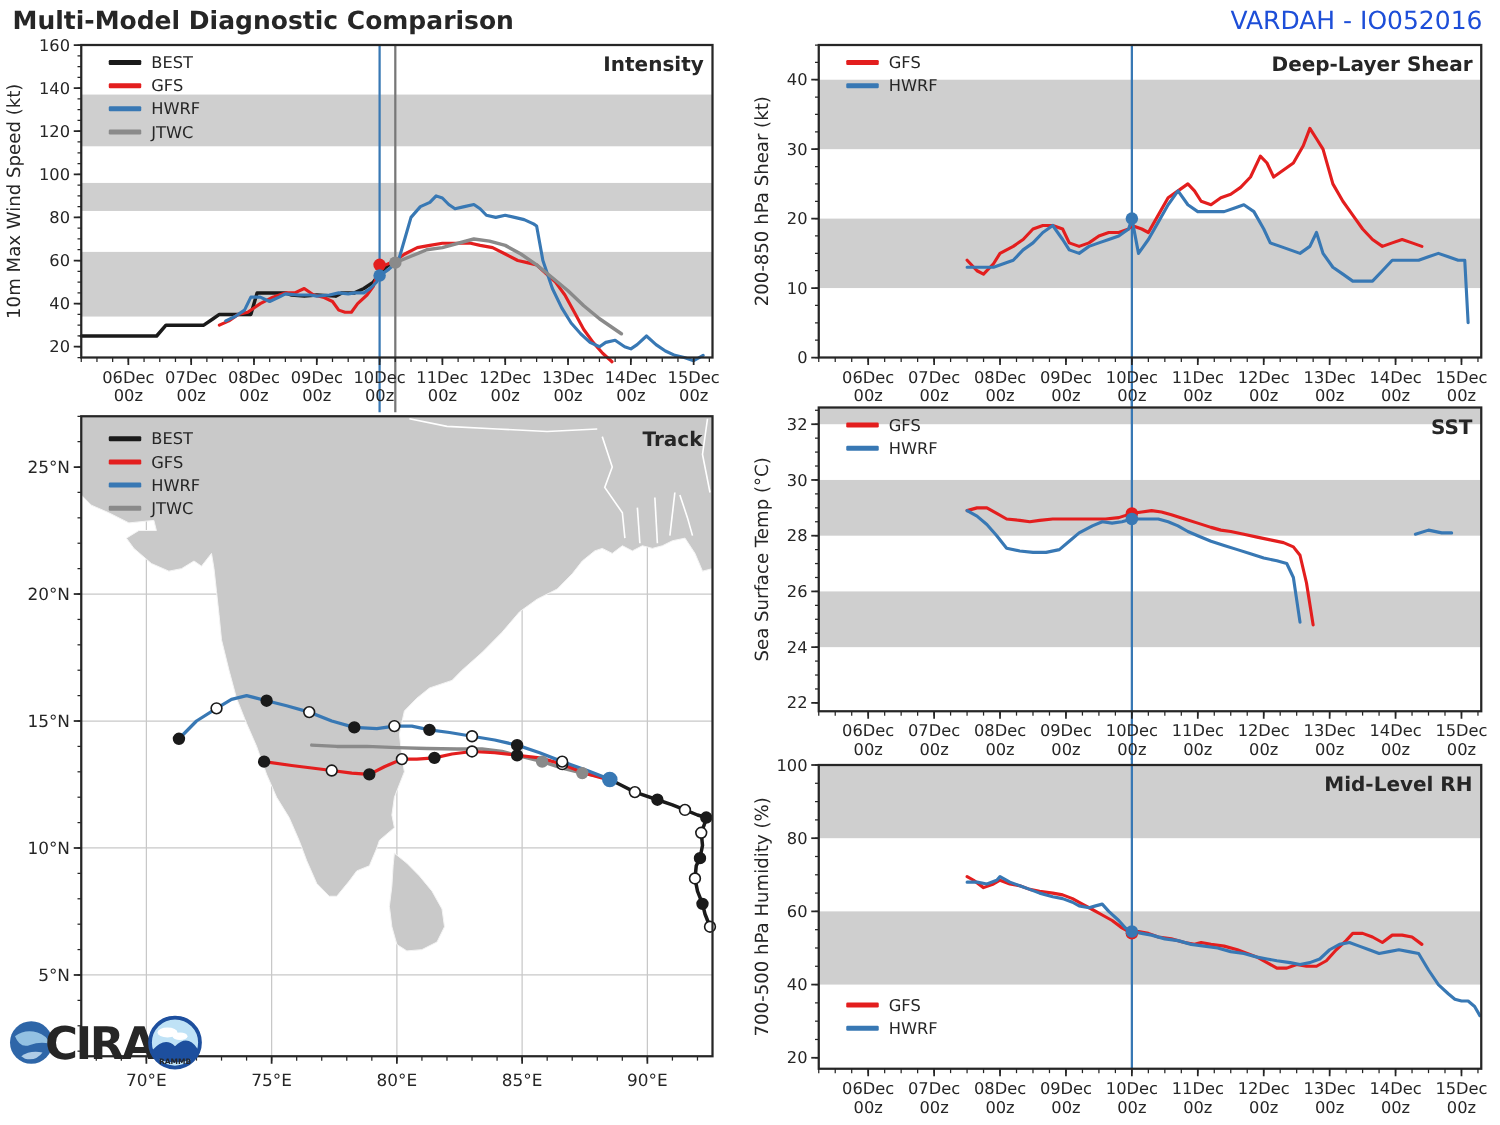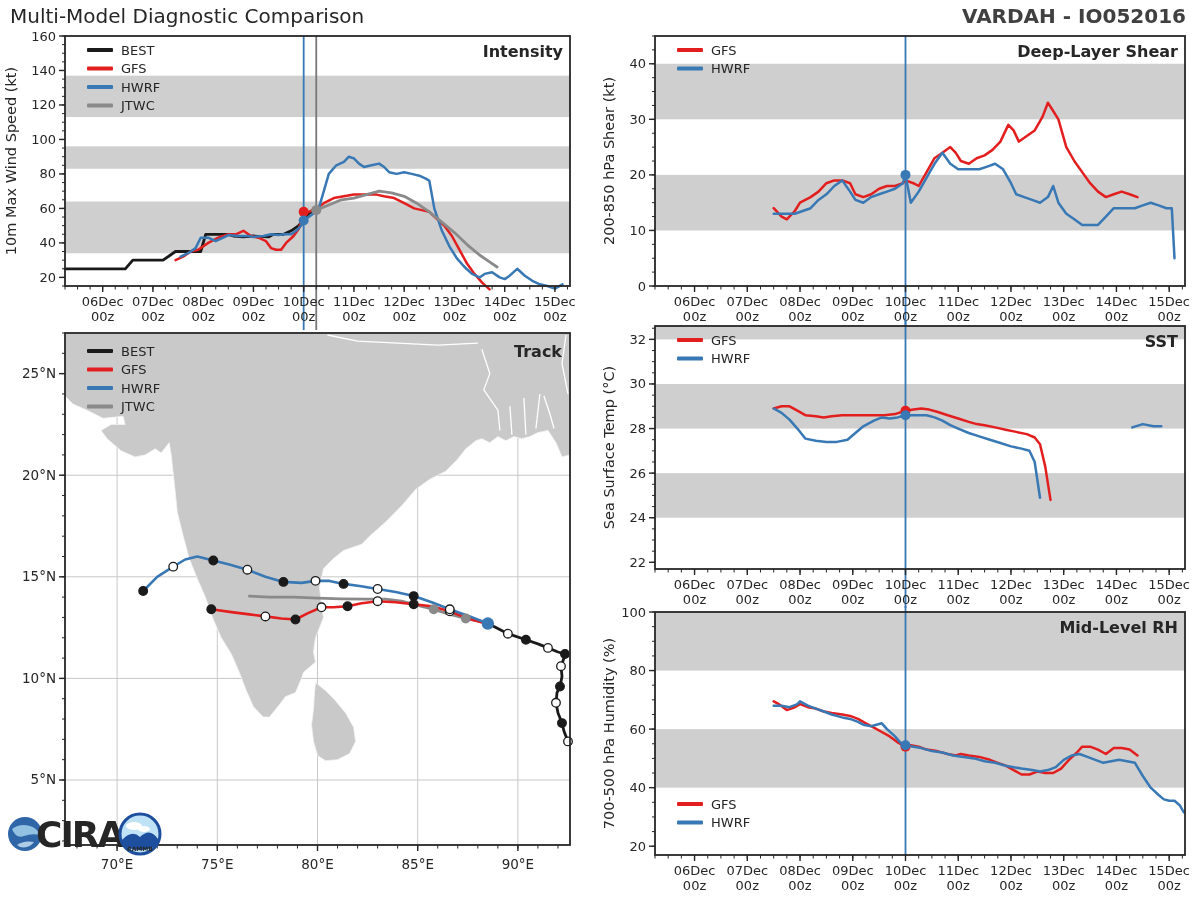--- a/index.html
+++ b/index.html
@@ -1,19 +1,19 @@
 <!DOCTYPE html>
 <html><head>
 <meta charset="utf-8">
 <style>
   html,body{margin:0;padding:0;background:#ffffff;}
   #app{position:relative;width:1200px;height:900px;background:#ffffff;overflow:hidden;
        font-family:"DejaVu Sans",sans-serif;color:#262626;}
-  .page-title{position:absolute;left:10px;top:4px;font-size:20px;font-weight:normal;color:#262626;}
-  .storm-title{position:absolute;right:14px;top:4px;font-size:20px;font-weight:bold;color:#404040;}
+  .page-title{position:absolute;left:10px;top:4px;font-size:20px;font-weight:bold;color:#262626;}
+  .storm-title{position:absolute;right:14px;top:4px;font-size:20px;font-weight:normal;color:#1d4ed8;}
   .chart-wrap{position:absolute;}
   #intensity-wrap{left:0;top:28px;width:600px;height:302px;}
   #track-wrap{left:0;top:330px;width:600px;height:562px;}
   #shear-wrap{left:600px;top:28px;width:600px;height:302px;}
   #sst-wrap{left:600px;top:320px;width:600px;height:288px;}
   #rh-wrap{left:600px;top:606px;width:600px;height:294px;}
   svg text{fill:#262626;}
   #logo{position:absolute;left:4px;top:809px;width:210px;height:48px;}
 </style>
 </head>

